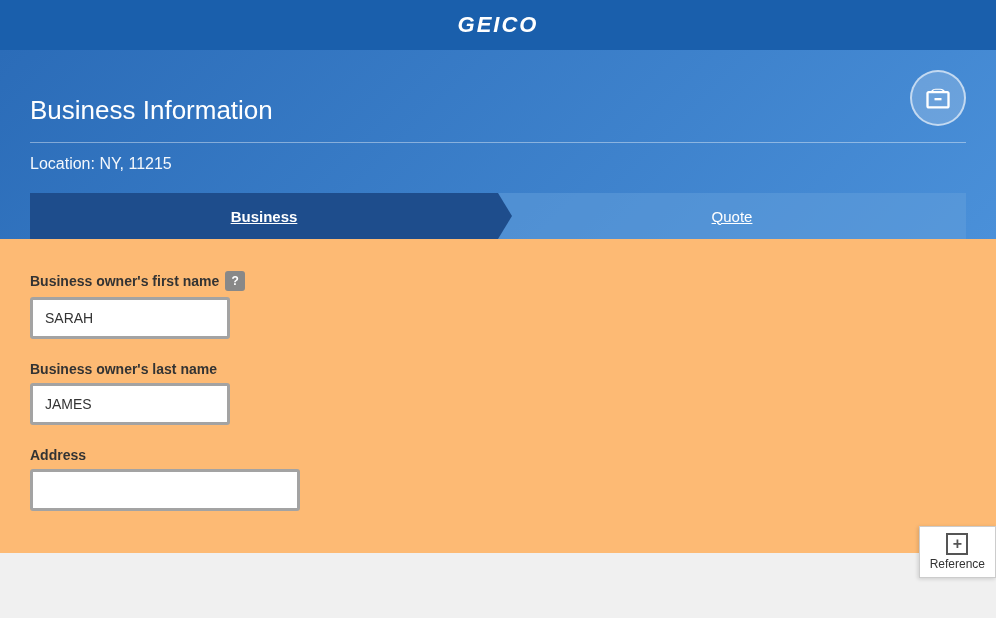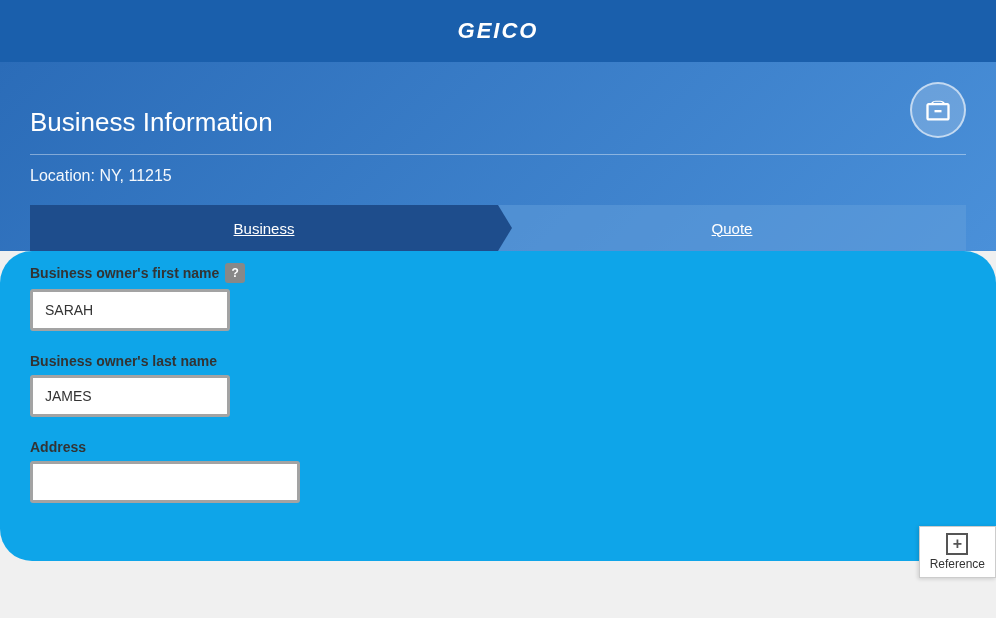--- a/index.html
+++ b/index.html
@@ -13,21 +13,21 @@
       background: #f0f0f0;
       width: 996px;
       min-height: 618px;
       position: relative;
       overflow-x: hidden;
     }
 
     
     .top-nav {
       background: #1a5fac;
-      height: 62px;
+      height: 50px;
       display: flex;
       align-items: center;
       justify-content: center;
     }
 
     .geico-logo {
       color: white;
       font-size: 22px;
       font-weight: 900;
       letter-spacing: 2px;
@@ -102,21 +102,21 @@
       cursor: pointer;
       position: relative;
       text-decoration: underline;
       color: white;
       background: rgba(100,160,220,0.5);
     }
 
     .tab.active {
       background: #1e4d8c;
       text-decoration: underline;
-      font-weight: 400;
+      font-weight: 700;
     }
 
     
     .tab:not(:last-child)::after {
       content: '';
       position: absolute;
       right: -14px;
       top: 0;
       width: 0;
       height: 0;
@@ -125,24 +125,23 @@
       border-left: 14px solid rgba(100,160,220,0.5);
       z-index: 2;
     }
 
     .tab.active:not(:last-child)::after {
       border-left-color: #1e4d8c;
     }
 
     
     .main-content {
-      background: #0ea5e9;
-      padding: 12px 30px 20px 30px;
+      background: #fdba74;
+      padding: 32px 30px 20px 30px;
       min-height: 310px;
-      border-radius: 32px;
     }
 
     .form-group {
       margin-bottom: 22px;
     }
 
     .form-label {
       font-size: 14px;
       font-weight: 600;
       color: #333;

